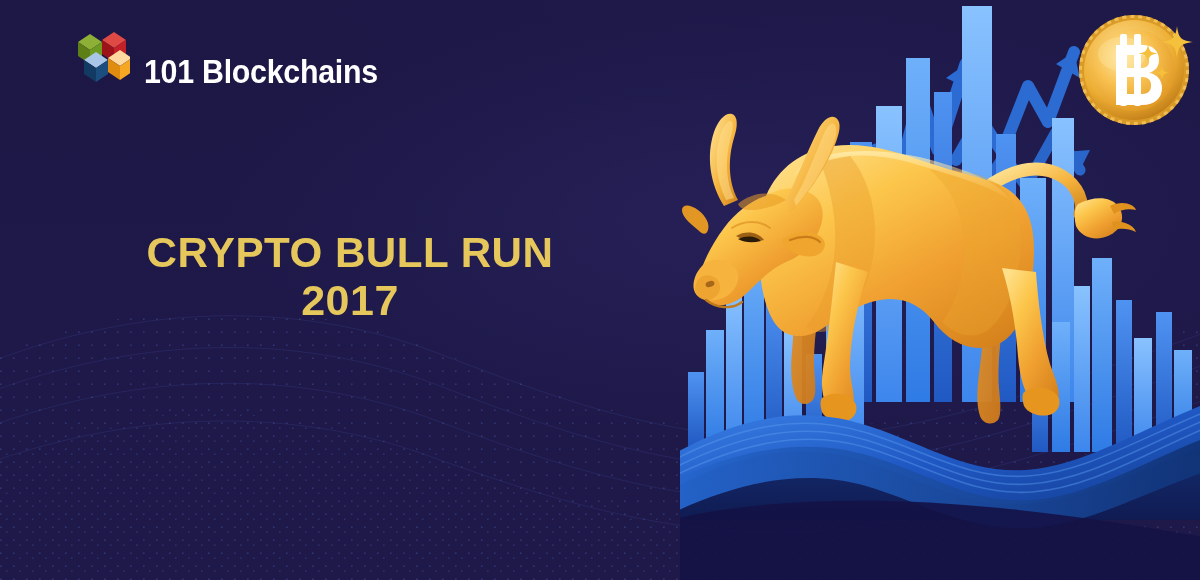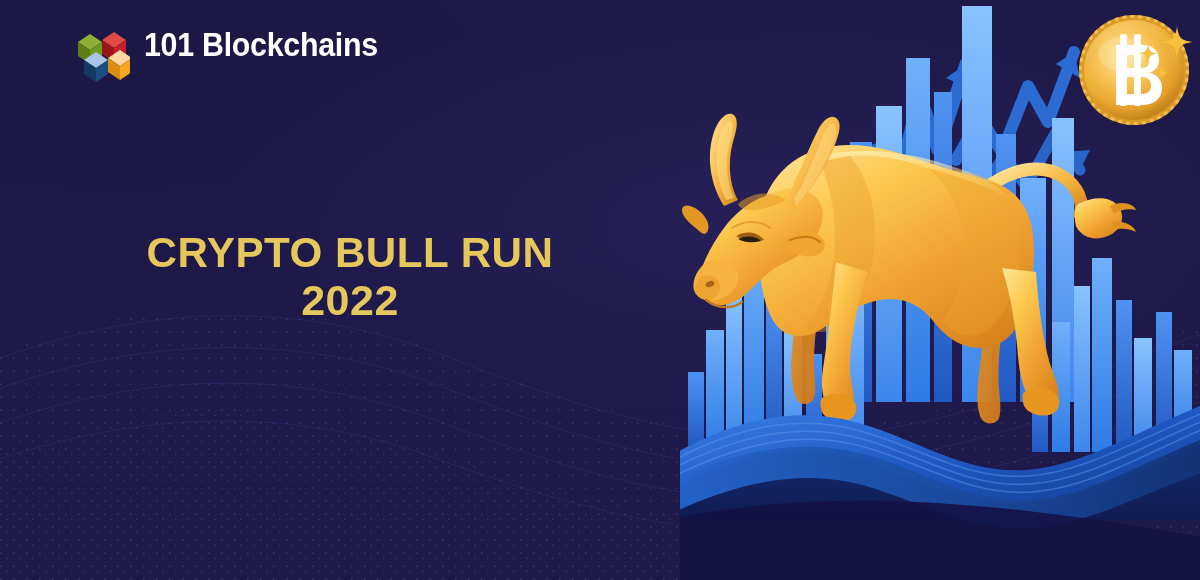--- a/index.html
+++ b/index.html
@@ -28,21 +28,21 @@
   }
 
   
   .dot-mesh { position:absolute; left:0; bottom:0; width:100%; height:340px; pointer-events:none; }
   .dot-mesh svg { display:block; width:100%; height:100%; }
 
   
   .logo-block {
     position:absolute;
     left:74px; top:28px;
-    display:flex; align-items:flex-start; gap:14px;
+    display:flex; align-items:flex-end; gap:14px;
   }
   .logo-mark { width:56px; height:60px; display:block; flex:0 0 auto; }
   .logo-text {
     color:#ffffff;
     font-size:33px;
     font-weight:bold;
     letter-spacing:-0.3px;
     font-family:"Liberation Sans", sans-serif;
     transform:scaleX(0.92);
     transform-origin:left center;
@@ -136,21 +136,21 @@
         <polygon points="34,30 46,22 58,30 46,38" fill="#FFD9A0"></polygon>
         <polygon points="34,30 46,38 46,52 34,44" fill="#E08C10"></polygon>
         <polygon points="58,30 46,38 46,52 58,44" fill="#F5A623"></polygon>
       </g>
     </svg>
     <span class="logo-text">101 Blockchains</span>
   </div>
 
   <h1 class="headline">
     <span class="line1">CRYPTO BULL RUN</span>
-    <span class="line2">2022</span>
+    <span class="line2">2017</span>
   </h1>
 
   <div class="art">
     <svg viewBox="0 0 520 580" preserveAspectRatio="xMidYMid meet" aria-hidden="true">
       <defs>
         <linearGradient id="barA" x1="0" y1="0" x2="0" y2="1">
           <stop offset="0%" stop-color="#6FB0FA"></stop>
             <stop offset="100%" stop-color="#2F7BE5"></stop>
         </linearGradient>
         <linearGradient id="barB" x1="0" y1="0" x2="0" y2="1">

